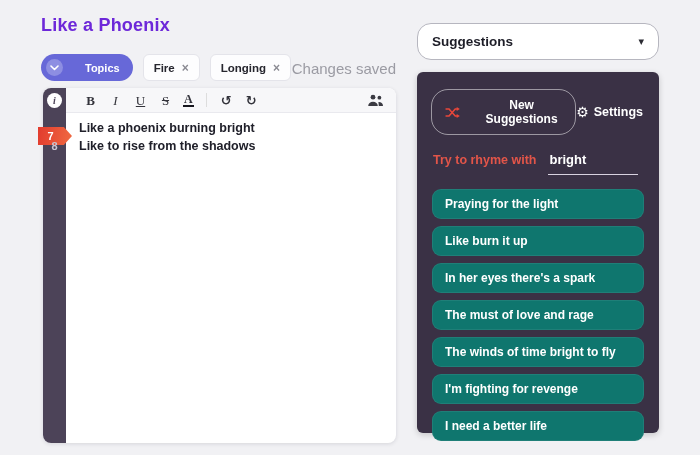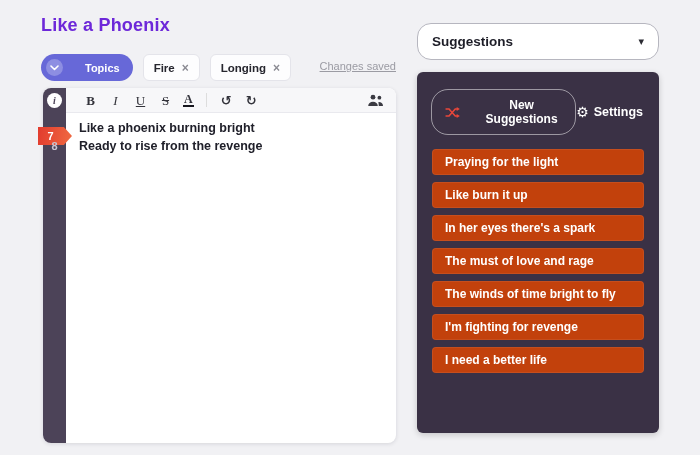--- a/index.html
+++ b/index.html
@@ -16,21 +16,21 @@
                  background:#6768d8; border:none; border-radius:14px; color:#fff;
                  font-family:inherit; font-weight:bold; font-size:11px; cursor:pointer; }
   .chev-circle { width:17px; height:17px; border-radius:50%; background:rgba(255,255,255,.25);
                  display:flex; align-items:center; justify-content:center; }
   .tag { display:flex; align-items:center; gap:7px; height:27px; padding:0 10px;
          background:#fdfdfe; border:1px solid #e4e4ea; border-radius:6px; cursor:pointer; }
   .tag-label { font-size:11.5px; font-weight:bold; color:#26262e; }
   .tag-x { color:#8a8a92; font-size:12px; font-weight:bold; line-height:1; cursor:pointer; }
 
   .changes-saved { position:absolute; left:41px; top:60px; width:355px; text-align:right;
-                   font-size:11px; color:#9b9ba3;text-decoration:underline; }
+                   font-size:15px; color:#9b9ba3; }
 
   
   .editor { position:absolute; left:43px; top:88px; width:353px; height:355px;
             background:#fff; border-radius:8px; box-shadow:0 1px 4px rgba(20,20,40,.12); }
   .gutter { position:absolute; left:0; top:0; bottom:0; width:23px; background:#4c4358;
             border-radius:8px 0 0 8px; }
   .info-chip { position:absolute; left:4px; top:5px; width:15px; height:15px; border-radius:50%;
                background:#fff; color:#4c4358; font-size:10px; font-weight:bold;
                font-family:"Liberation Serif", serif; font-style:italic;
                display:flex; align-items:center; justify-content:center; cursor:pointer; }
@@ -76,22 +76,22 @@
   .settings-btn { display:flex; align-items:center; gap:5px; color:#fff; font-family:inherit;
                   font-weight:bold; font-size:12.5px; background:none; border:none; cursor:pointer; }
   .gear { font-family:"DejaVu Sans", sans-serif; font-size:14px; line-height:1; }
 
   .rhyme-row { display:flex; align-items:baseline; gap:11px; padding:17px 16px 0 16px; }
   .rhyme-label { color:#e25549; font-weight:bold; font-size:12.5px; white-space:nowrap; }
   .rhyme-input { color:#fff; font-weight:bold; font-size:13px; border-bottom:1.5px solid #d8d2e0;
                  min-width:90px; padding:0 4px 7px 2px; cursor:text; }
 
   .suggestion-list { display:flex; flex-direction:column; gap:7px; padding:14px 15px 0 15px; }
-  .suggestion-item { height:26px; background:#c2410c; border:1px solid rgba(255,255,255,.07);
-                     border-radius:4px; display:flex; align-items:center; padding:0 12px;
+  .suggestion-item { height:26px; background:#0f766e; border:1px solid rgba(255,255,255,.07);
+                     border-radius:9px; display:flex; align-items:center; padding:14px 12px;
                      color:#fff; font-weight:bold; font-size:12px; cursor:pointer;
                      white-space:nowrap; overflow:hidden; }
 </style>
 </head>
 <body>
 
 <div class="stage">
 
   <div class="song-title">Like a Phoenix</div>
 
@@ -141,21 +141,21 @@
 
     <div class="lines">
       <div class="line">
         <span class="num-cell">
           <span class="marker">7</span>
         </span>
         <span class="line-text">Like a phoenix burning bright</span>
       </div>
       <div class="line">
         <span class="num-cell">8</span>
-        <span class="line-text">Ready to rise from the revenge</span>
+        <span class="line-text">Like to rise from the shadows</span>
       </div>
     </div>
   </div>
 
   <div class="dropdown">
     <span class="dropdown-label">Suggestions</span>
     <span class="caret">▾</span>
   </div>
 
   <div class="panel">
@@ -170,20 +170,24 @@
           </svg>
         </span>
         <span>New Suggestions</span>
       </button>
       <button class="settings-btn">
         <span class="gear">⚙</span>
         <span>Settings</span>
       </button>
     </div>
 
+    <div class="rhyme-row">
+      <span class="rhyme-label">Try to rhyme with</span>
+      <span class="rhyme-input">bright</span>
+    </div>
 
     <div class="suggestion-list">
 
         <div class="suggestion-item">
           <span>Praying for the light</span>
         </div>
 
         <div class="suggestion-item">
           <span>Like burn it up</span>
         </div>

